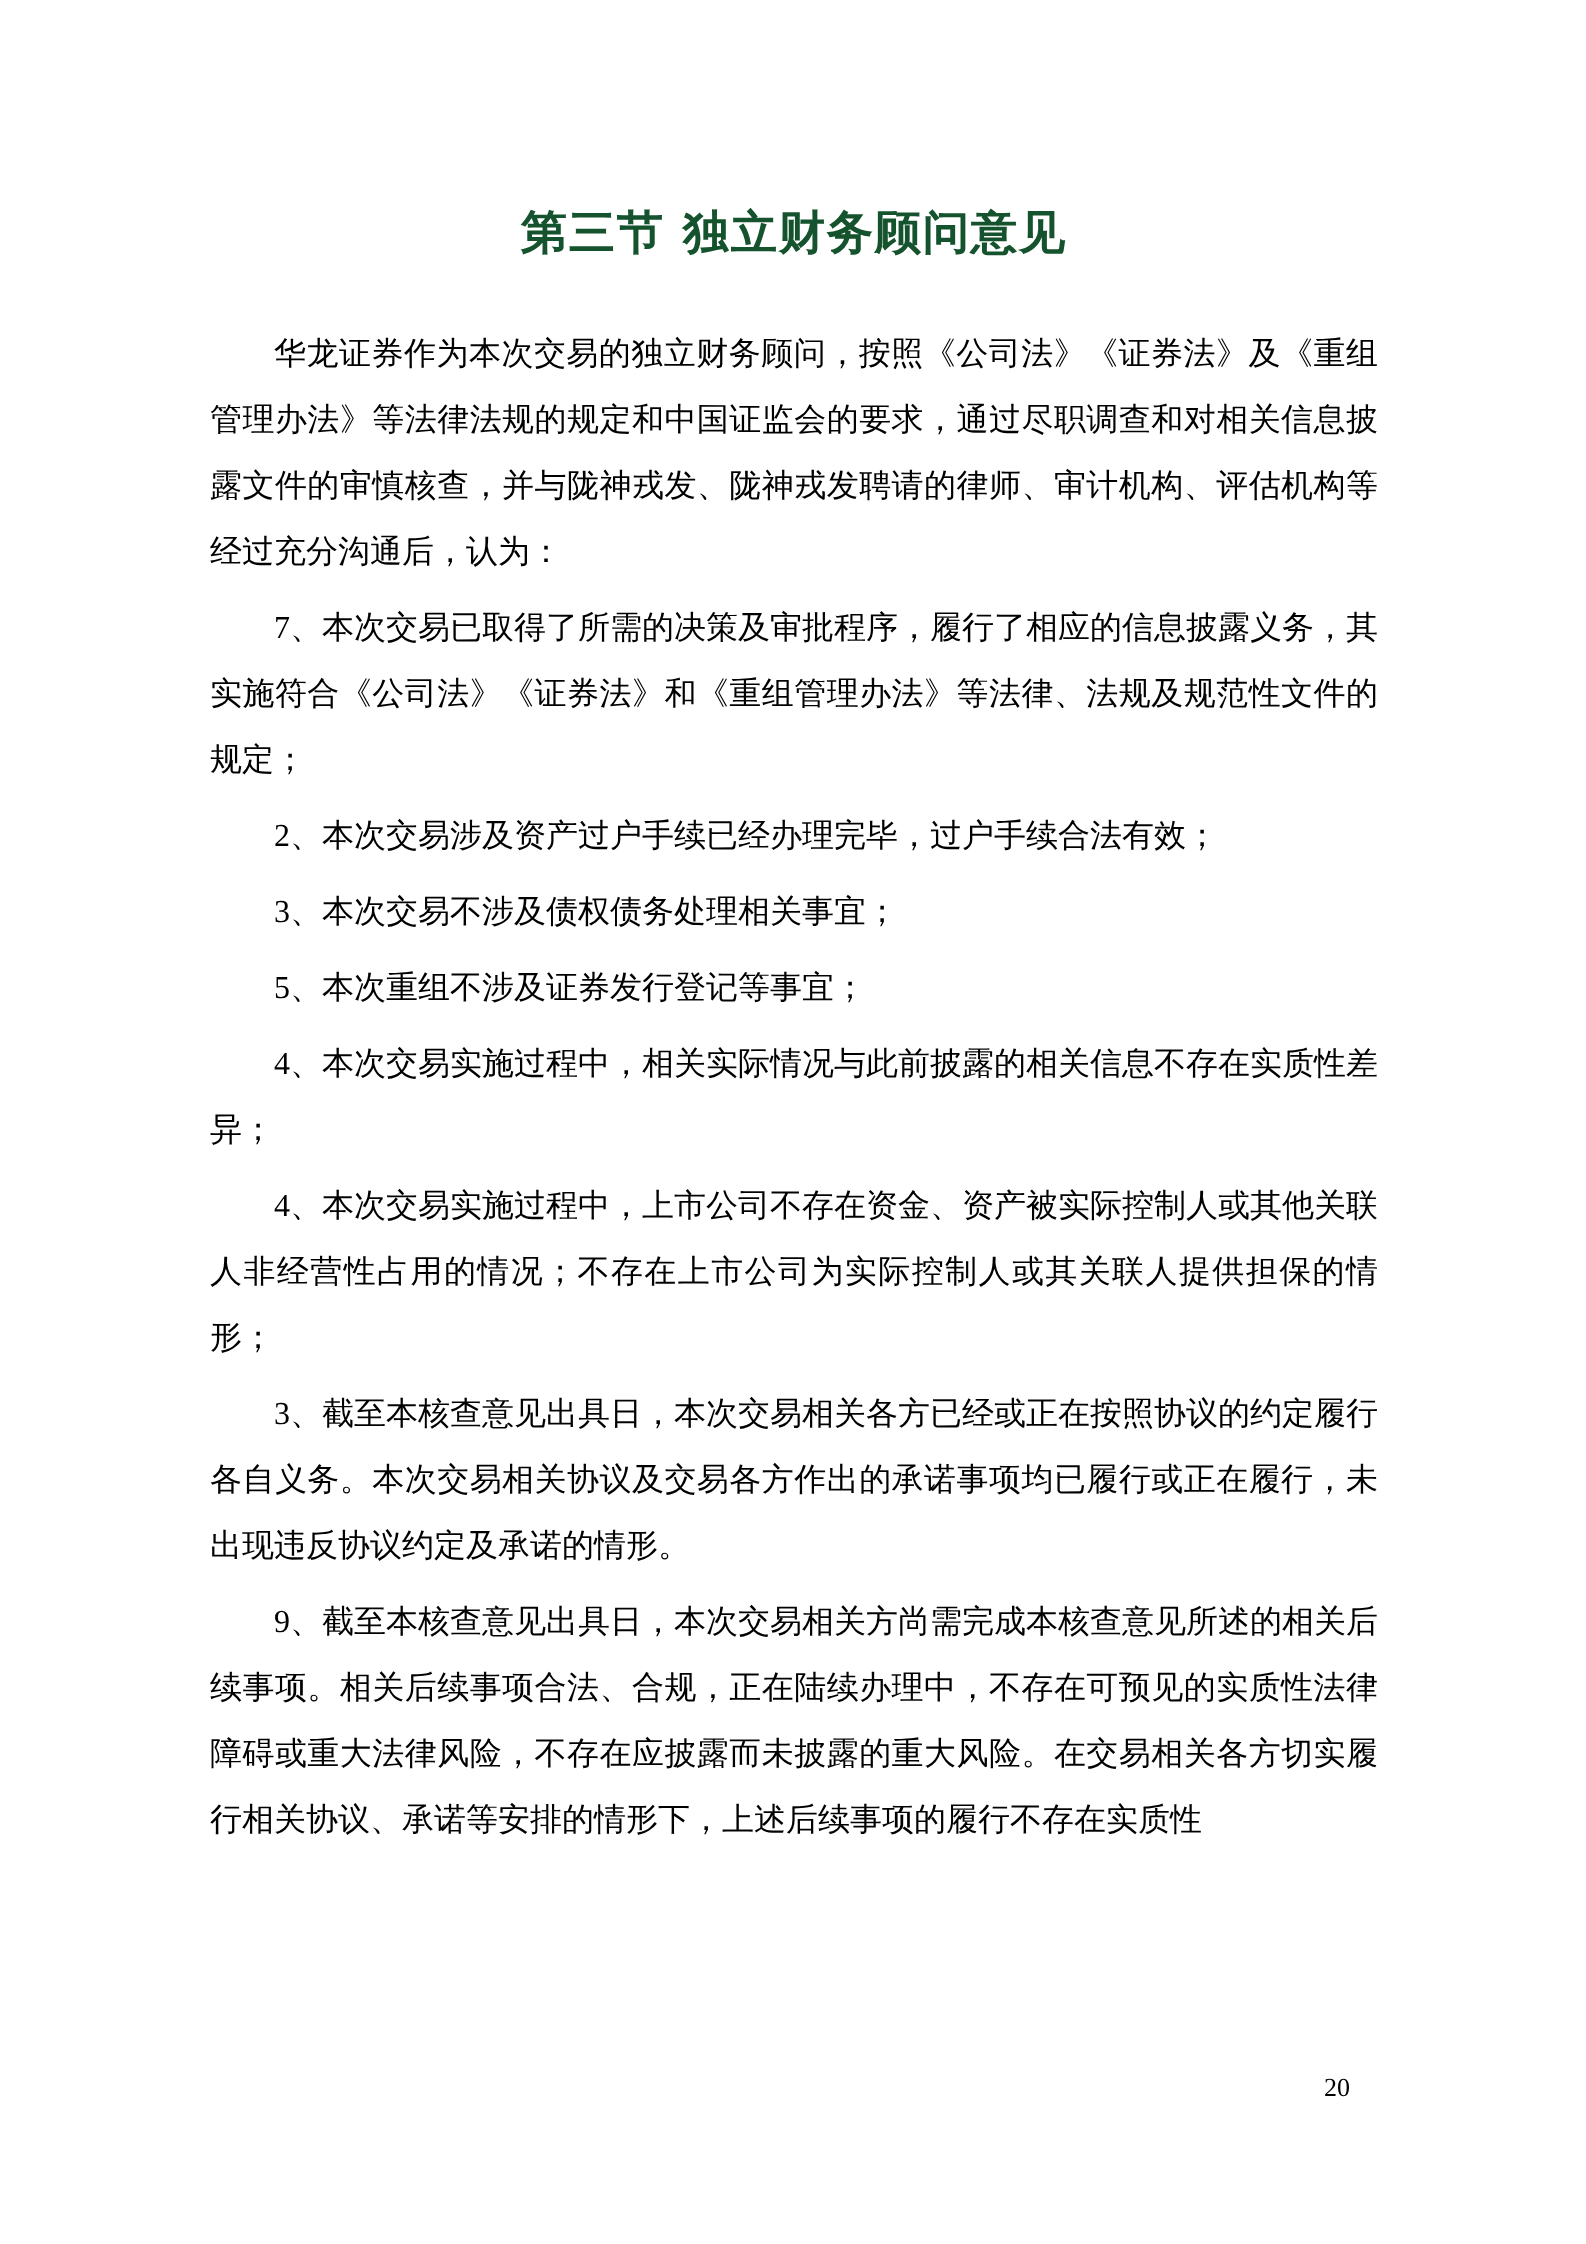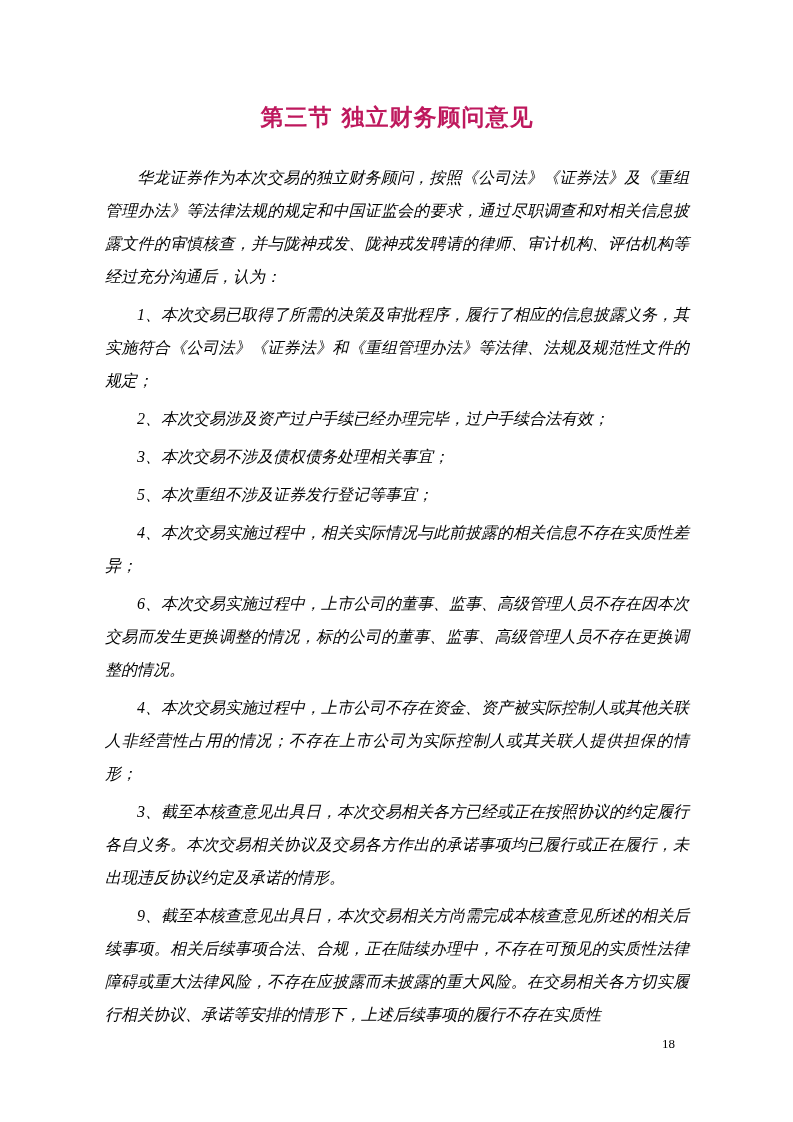--- a/index.html
+++ b/index.html
@@ -22,54 +22,52 @@
     width: 584px;
   }
   .title {
     margin: 0 0 27px 0;
     font-family: "DejaVu Sans", "Liberation Sans", sans-serif;
     font-size: 23px;
     font-weight: bold;
     line-height: 34px;
     text-align: center;
     letter-spacing: 1px;
-    color: #be185d;
+    color: #14532d;
   }
   .para {
     margin: 5px 0;
     font-family: "Liberation Serif", "DejaVu Serif", serif;
     font-size: 16px;
     line-height: 33px;
     text-align: justify;
     text-justify: inter-ideograph;
     text-indent: 2em;
     color: #000000;
     word-break: break-all;
-    font-style: italic;
   }
   .page-number {
     position: absolute;
     right: 118px;
     top: 1036px;
     font-family: "Liberation Serif", "DejaVu Serif", serif;
     font-size: 13px;
     color: #000000;
   }
 </style>
 </head>
 <body>
 
 <div class="page">
   <div class="content">
     <h1 class="title">第三节 独立财务顾问意见</h1>
     <p class="para">华龙证券作为本次交易的独立财务顾问，按照《公司法》《证券法》及《重组管理办法》等法律法规的规定和中国证监会的要求，通过尽职调查和对相关信息披露文件的审慎核查，并与陇神戎发、陇神戎发聘请的律师、审计机构、评估机构等经过充分沟通后，认为：</p>
-    <p class="para">1、本次交易已取得了所需的决策及审批程序，履行了相应的信息披露义务，其实施符合《公司法》《证券法》和《重组管理办法》等法律、法规及规范性文件的规定；</p>
+    <p class="para">7、本次交易已取得了所需的决策及审批程序，履行了相应的信息披露义务，其实施符合《公司法》《证券法》和《重组管理办法》等法律、法规及规范性文件的规定；</p>
     <p class="para">2、本次交易涉及资产过户手续已经办理完毕，过户手续合法有效；</p>
     <p class="para">3、本次交易不涉及债权债务处理相关事宜；</p>
     <p class="para">5、本次重组不涉及证券发行登记等事宜；</p>
     <p class="para">4、本次交易实施过程中，相关实际情况与此前披露的相关信息不存在实质性差异；</p>
-    <p class="para">6、本次交易实施过程中，上市公司的董事、监事、高级管理人员不存在因本次交易而发生更换调整的情况，标的公司的董事、监事、高级管理人员不存在更换调整的情况。</p>
     <p class="para">4、本次交易实施过程中，上市公司不存在资金、资产被实际控制人或其他关联人非经营性占用的情况；不存在上市公司为实际控制人或其关联人提供担保的情形；</p>
     <p class="para">3、截至本核查意见出具日，本次交易相关各方已经或正在按照协议的约定履行各自义务。本次交易相关协议及交易各方作出的承诺事项均已履行或正在履行，未出现违反协议约定及承诺的情形。</p>
     <p class="para">9、截至本核查意见出具日，本次交易相关方尚需完成本核查意见所述的相关后续事项。相关后续事项合法、合规，正在陆续办理中，不存在可预见的实质性法律障碍或重大法律风险，不存在应披露而未披露的重大风险。在交易相关各方切实履行相关协议、承诺等安排的情形下，上述后续事项的履行不存在实质性</p>
   </div>
-  <div class="page-number">18</div>
+  <div class="page-number">20</div>
 </div>
 
 </body></html>

